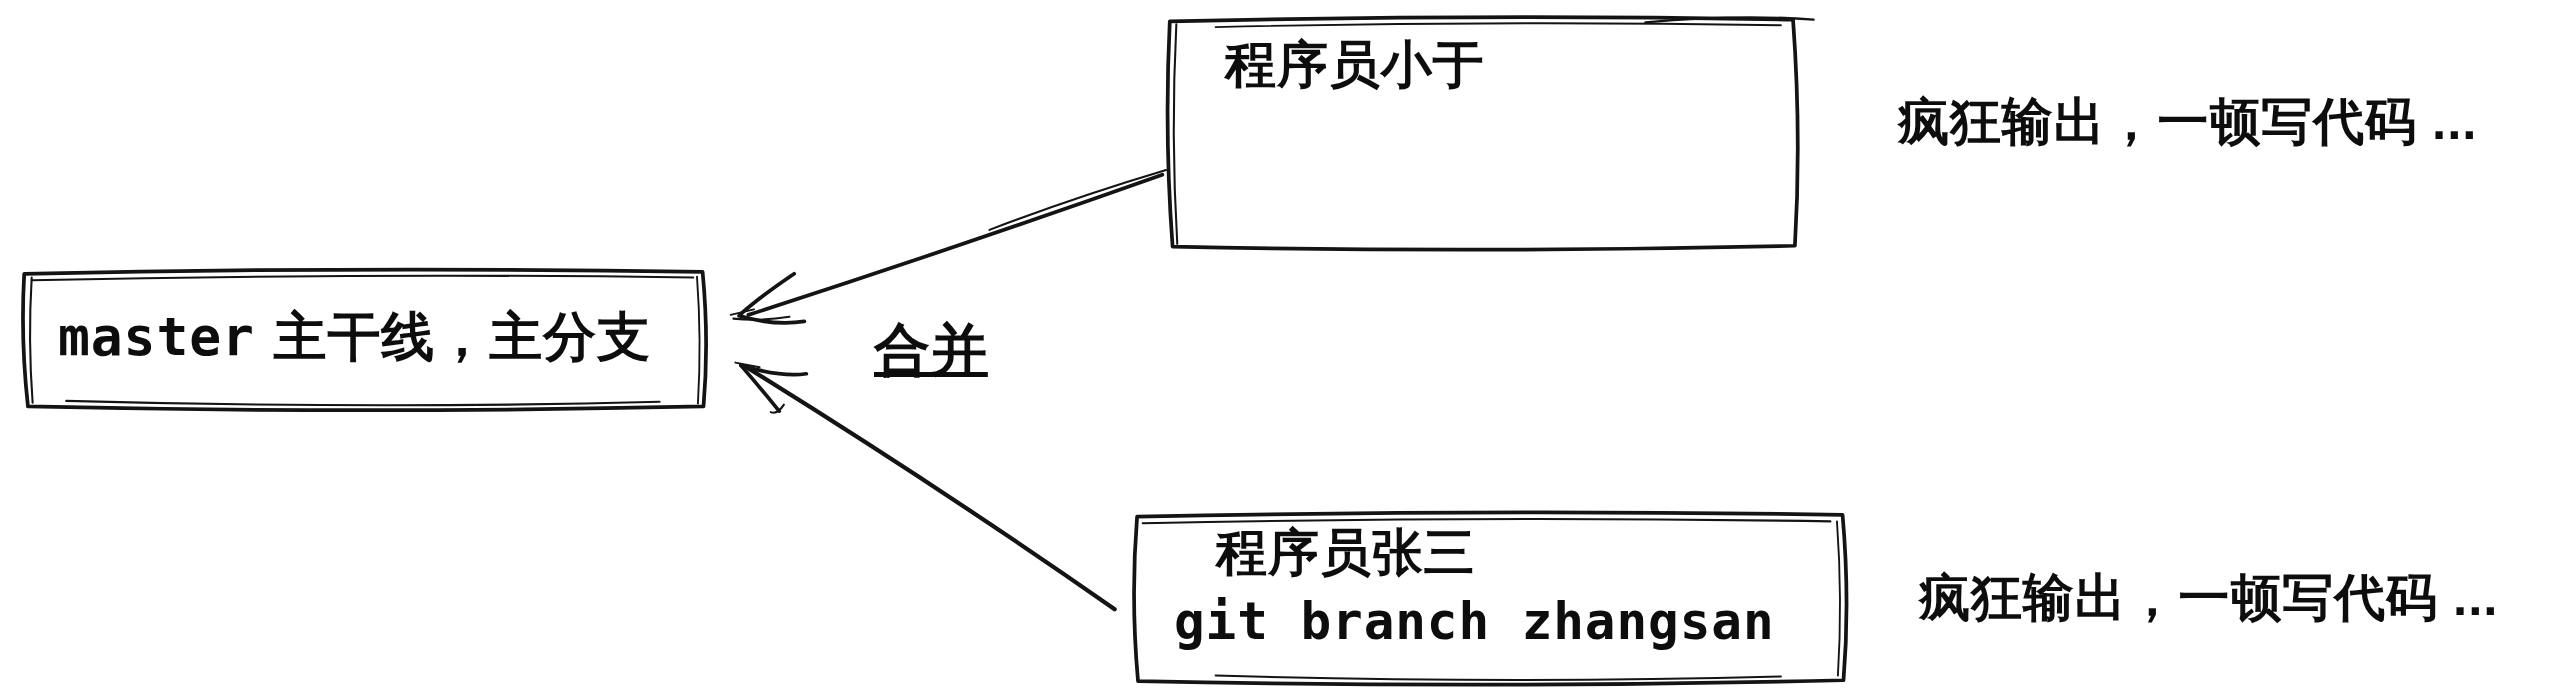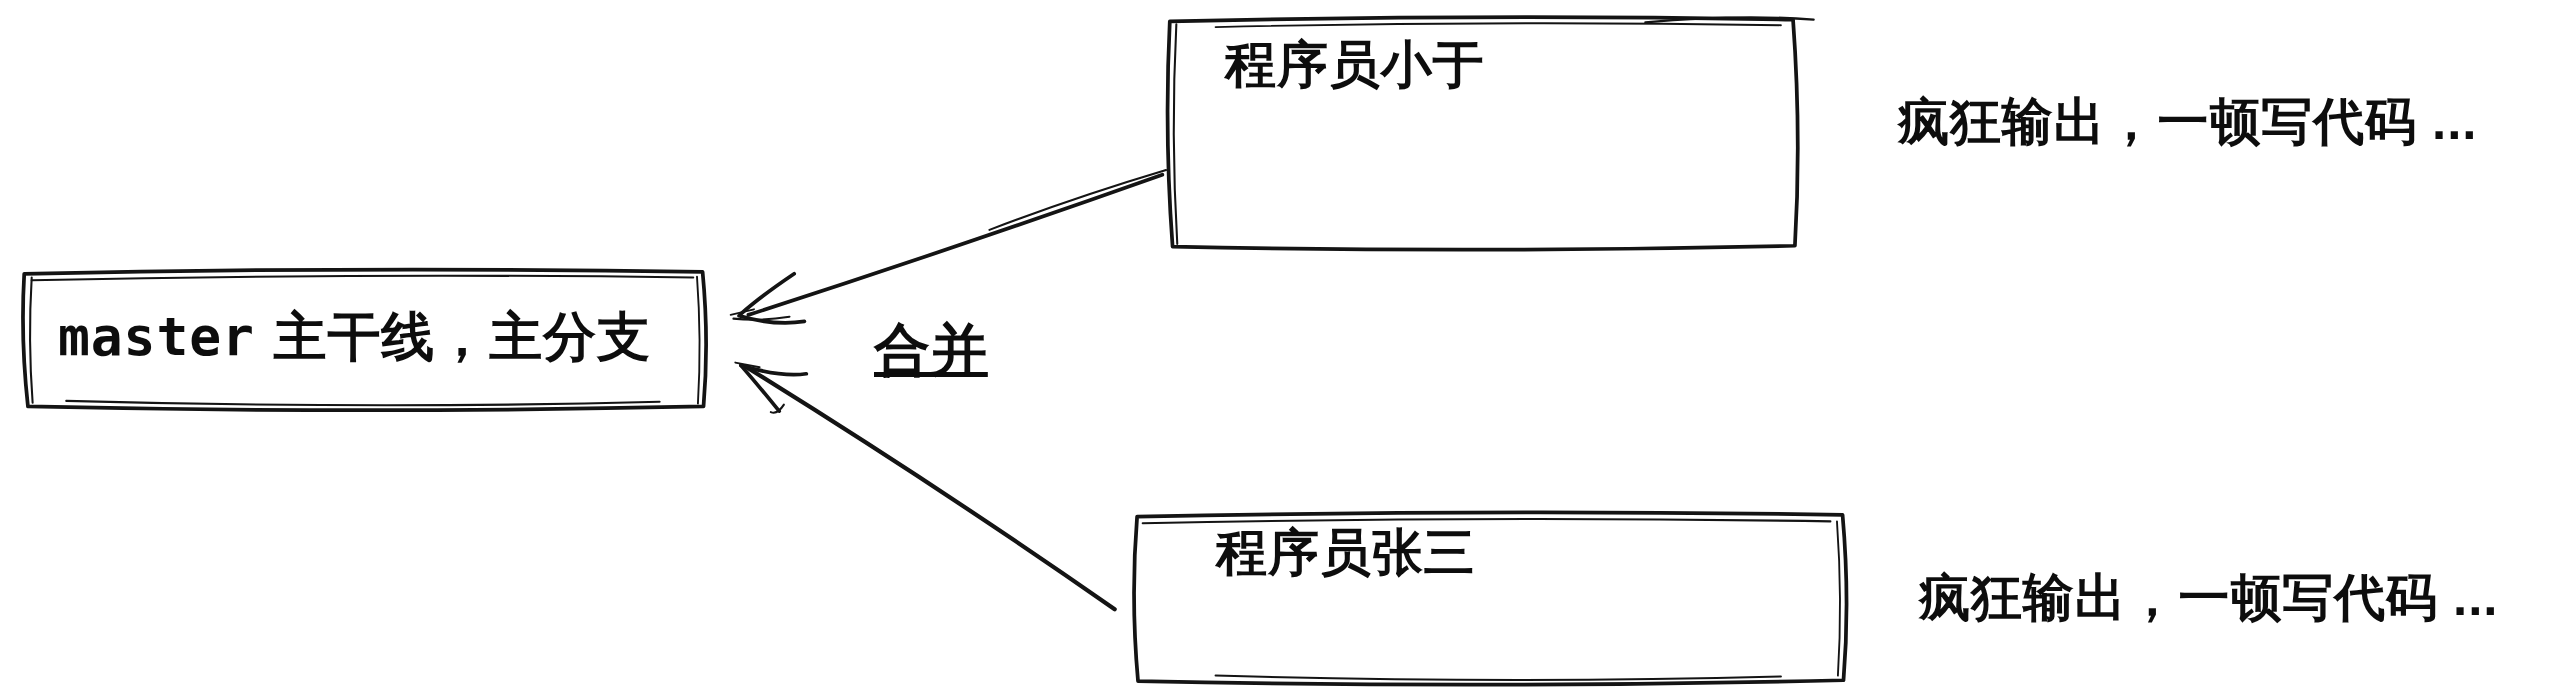--- a/index.html
+++ b/index.html
@@ -98,18 +98,19 @@
 
   <div class="txt master-text">
     <span class="mono">master</span><span class="cjk">主干线，主分支</span>
   </div>
 
   <div class="txt cjk merge-label">合并</div>
 
   <div class="txt cjk dev1-owner">程序员小于</div>
 
   <div class="txt cjk dev2-owner">程序员张三</div>
+  <div class="txt mono dev2-command">git branch zhangsan</div>
 
   <div class="txt cjk note-top">疯狂输出，一顿写代码 ...</div>
   <div class="txt cjk note-bottom">疯狂输出，一顿写代码 ...</div>
 
 </div>
 
 
 </body></html>

